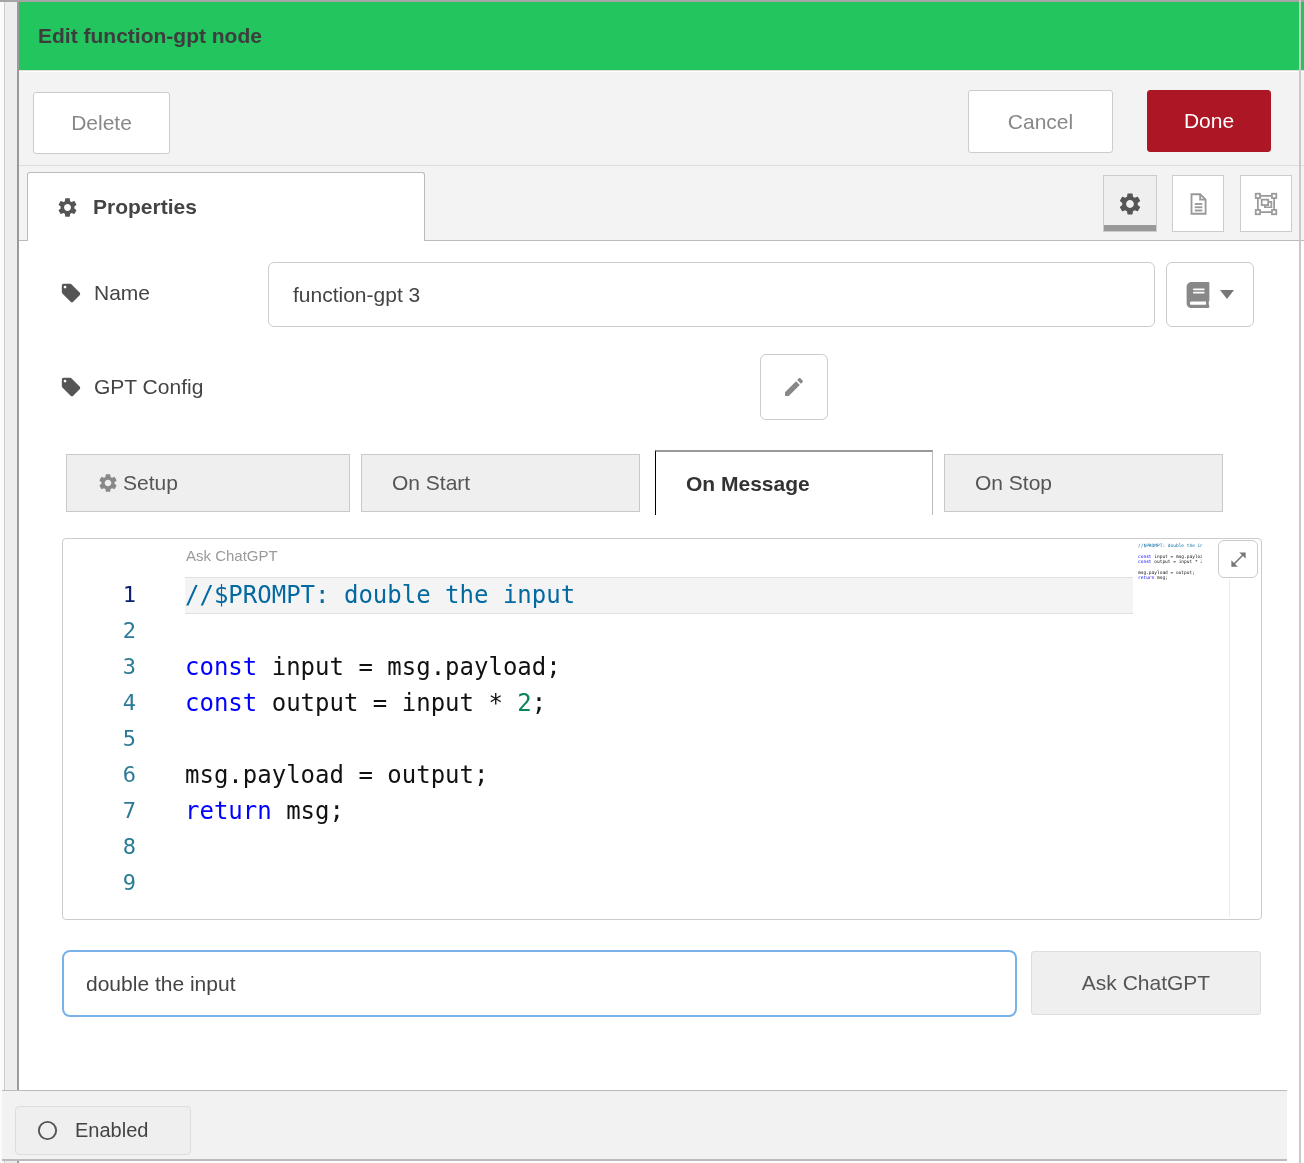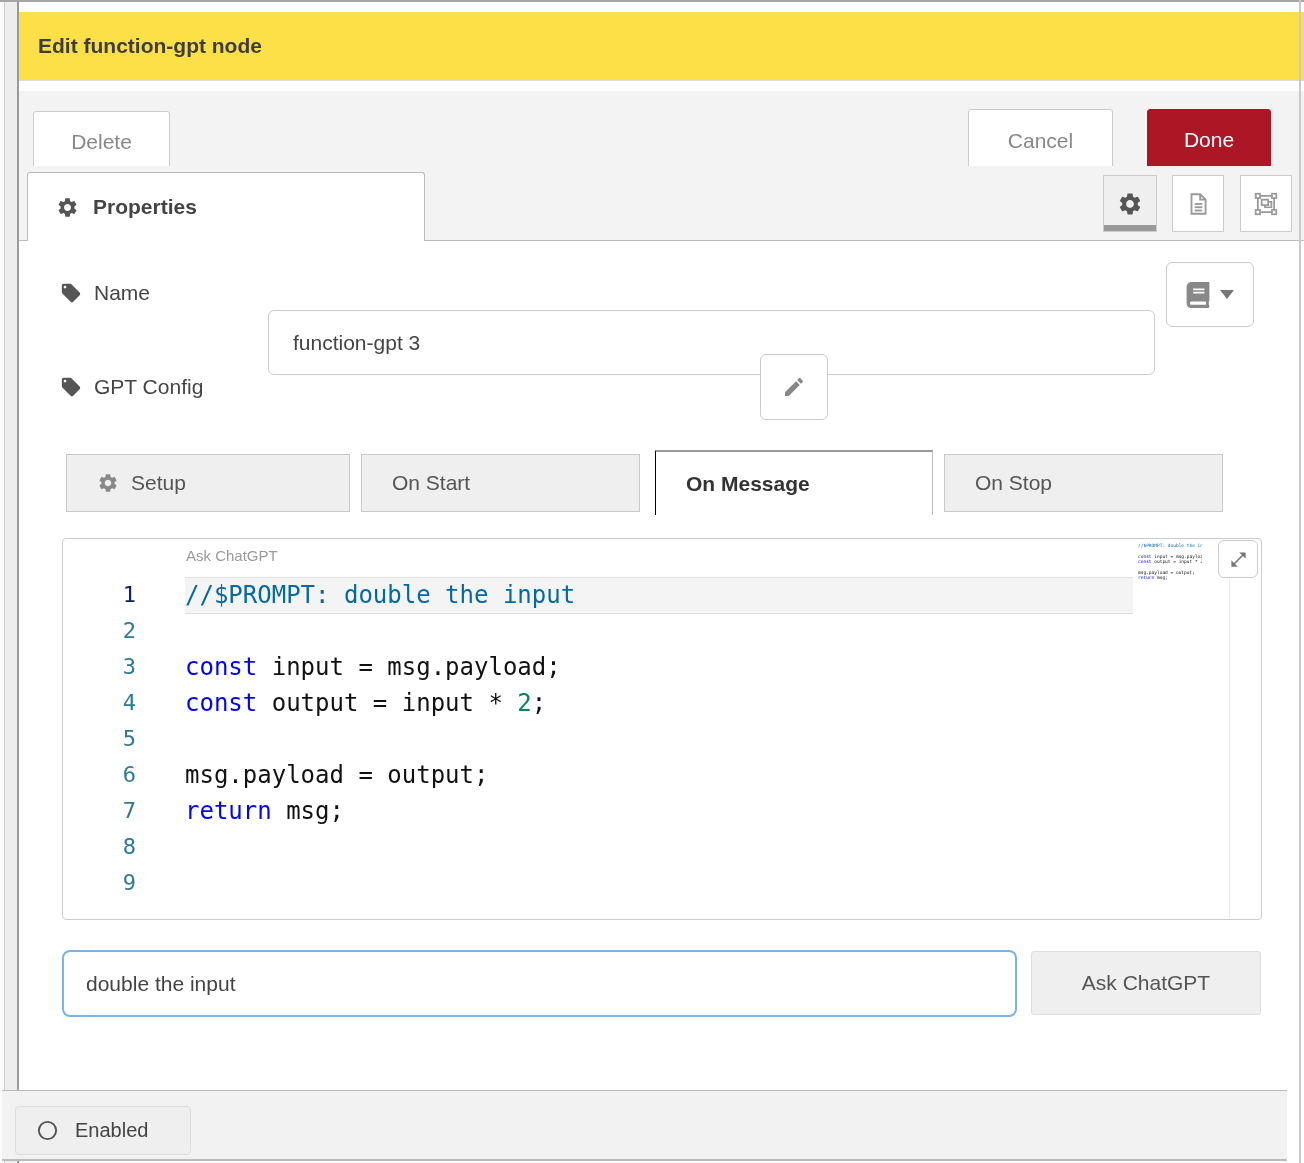--- a/index.html
+++ b/index.html
@@ -8,25 +8,25 @@
   .screen { position:relative; width:1304px; height:1163px; background:#fff; overflow:hidden; }
   .abs { position:absolute; }
 
   
   .workspace-strip { left:0; top:0; width:19px; height:1163px; background:#ededed; border-right:2px solid #9a9a9a; }
   .workspace-strip .inner { position:absolute; left:0; top:0; width:5px; height:100%; background:#fbfbfb; border-right:1px solid #ccc; }
   .top-line { left:0; top:0; width:1304px; height:2px; background:#a6a6a6; }
   .right-line { left:1299px; top:0; width:2px; height:1163px; background:#c9c9c9; }
 
   
-  .tray-header { left:19px; top:12px; width:1285px; height:69px; background:#fde047; border-bottom:1px solid #ddd;text-align:center; }
+  .tray-header { left:19px; top:2px; width:1285px; height:69px; background:#22c55e; border-bottom:1px solid #ddd;text-align:center; }
   .tray-title { position:absolute; left:19px; top:22px; font-size:21px; font-weight:bold; color:#3d3d3d; }
 
   
-  .tray-toolbar { left:19px; top:72px; width:1285px; height:94px; background:#f3f3f3; border-bottom:1px solid #ddd;margin-top:19px; }
+  .tray-toolbar { left:19px; top:72px; width:1285px; height:94px; background:#f3f3f3; border-bottom:1px solid #ddd; }
   .btn { display:flex; align-items:center; justify-content:center; font-family:"Liberation Sans",sans-serif; font-size:21px; cursor:pointer; }
   .btn-plain { background:#fff; border:1px solid #ccc; border-radius:3px; color:#888; }
   .btn-primary { background:#AD1625; border:1px solid #AD1625; border-radius:3px; color:#fff; }
   .delete-btn { left:14px; top:20px; width:137px; height:62px; }
   .cancel-btn { left:949px; top:18px; width:145px; height:63px; }
   .done-btn { left:1128px; top:18px; width:124px; height:62px; }
 
   
   .props-bar { left:19px; top:166px; width:1285px; height:75px; background:#f3f3f3; border-bottom:1px solid #bbb; }
   .props-tab { position:absolute; left:8px; top:6px; width:398px; height:69px; background:#fff; border:1px solid #bbb; border-bottom:none; border-radius:3px 3px 0 0; display:flex; align-items:center; padding-left:28px; gap:14px; }
@@ -37,21 +37,21 @@
 
   
   .form-label { display:flex; align-items:center; gap:12px; font-size:21px; color:#444; }
   .text-input { border:1px solid #ccc; border-radius:6px; background:#fff; font-size:21px; color:#444; padding:0 24px; font-family:"Liberation Sans",sans-serif; outline:none; }
   .square-btn { border:1px solid #ccc; border-radius:6px; background:#fff; display:flex; align-items:center; justify-content:center; cursor:pointer; }
   .select-box { border:1px solid #ccc; border-radius:6px; background:#fff; display:flex; align-items:center; padding:0 20px 0 24px; font-size:21px; color:#444; cursor:pointer; }
   .select-box .val { flex:1; }
   .caret-tri { width:0; height:0; border-left:7px solid transparent; border-right:7px solid transparent; border-top:9px solid #777; margin-left:10px; }
 
   
-  .ftab { display:flex; align-items:center; padding-left:30px; gap:12px; font-size:21px; cursor:pointer; }
+  .ftab { display:flex; align-items:center; padding-left:30px; gap:4px; font-size:21px; cursor:pointer; }
   .ftab-inactive { background:#efefef; border:1px solid #c9c9c9; color:#555; top:454px; height:58px; }
   .ftab-active { background:#fff; border-left:1px solid #000000; border-right:1px solid #bbb; border-top:2px solid #999; color:#333; font-weight:bold; top:450px; height:65px; z-index:2; }
 
   
   .editor { left:62px; top:538px; width:1200px; height:382px; background:#fff; border:1px solid #ccc; border-radius:4px; }
   .codelens { position:absolute; left:123px; top:8px; font-size:15px; color:#9a9a9a; font-family:"Liberation Sans",sans-serif; }
   .hl-line { position:absolute; left:122px; top:38px; width:948px; height:37px; background:#f4f4f4; border-top:1px solid #e0e0e0; border-bottom:1px solid #e0e0e0; }
   .ed-rows { position:absolute; left:0; top:38px; right:0; }
   .ed-line { display:flex; height:36px; line-height:36px; }
   .ln { flex:0 0 122px; text-align:right; padding-right:49px; font-family:"DejaVu Sans Mono",monospace; font-size:22px; color:#2c7b96; }
@@ -139,21 +139,21 @@
   </div>
 
   <div class="abs form-label" style="left:60px; top:281px;">
     <span>
       <svg width="22" height="22" viewBox="0 0 24 24" fill="#555">
           <path d="M21.41 11.58l-9-9C12.05 2.22 11.55 2 11 2H4c-1.1 0-2 .9-2 2v7c0 .55.22 1.05.59 1.42l9 9c.36.36.86.58 1.41.58.55 0 1.05-.22 1.41-.59l7-7c.37-.36.59-.86.59-1.41 0-.55-.23-1.06-.59-1.42zM5.5 7C4.67 7 4 6.33 4 5.5S4.67 4 5.5 4 7 4.67 7 5.5 6.33 7 5.5 7z"></path>
         </svg>
     </span>
     <span>Name</span>
   </div>
-  <input class="abs text-input" style="left: 268px; top: 262px; width: 887px; height: 65px; margin-top: 48px;" value="function-gpt 3">
+  <input class="abs text-input" style="left: 268px; top: 262px; width: 887px; height: 65px;" value="function-gpt 3">
   <button class="abs square-btn" style="left:1166px; top:262px; width:88px; height:65px;">
     <span>
       <svg width="24" height="26" viewBox="0 0 448 512" fill="#888">
           <path d="M448 360V24c0-13.3-10.7-24-24-24H96C43 0 0 43 0 96v320c0 53 43 96 96 96h328c13.3 0 24-10.7 24-24v-16c0-7.5-3.5-14.3-8.9-18.7-4.2-15.4-4.2-59.3 0-74.7 5.4-4.3 8.9-11.1 8.9-18.6zM128 134c0-3.3 2.7-6 6-6h212c3.3 0 6 2.7 6 6v20c0 3.3-2.7 6-6 6H134c-3.3 0-6-2.7-6-6v-20zm0 64c0-3.3 2.7-6 6-6h212c3.3 0 6 2.7 6 6v20c0 3.3-2.7 6-6 6H134c-3.3 0-6-2.7-6-6v-20zm253.4 250H96c-17.7 0-32-14.3-32-32 0-17.6 14.4-32 32-32h285.4c-1.9 17.1-1.9 46.9 0 64z"></path>
         </svg>
     </span>
     <span class="caret-tri"></span>
   </button>
 
   <div class="abs form-label" style="left:60px; top:375px;">

